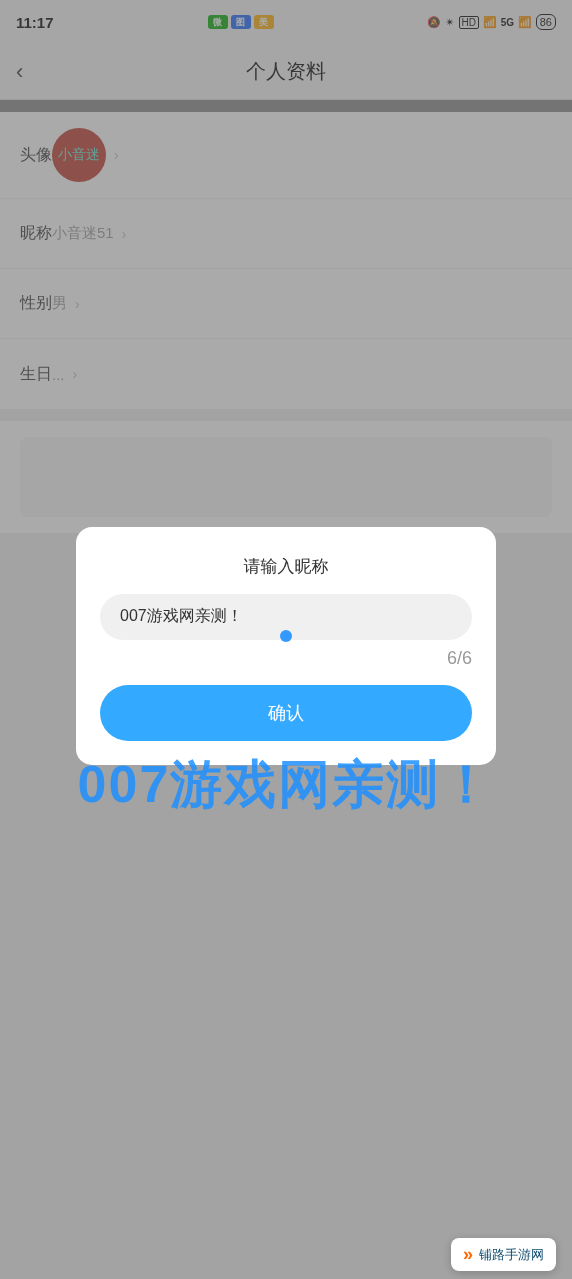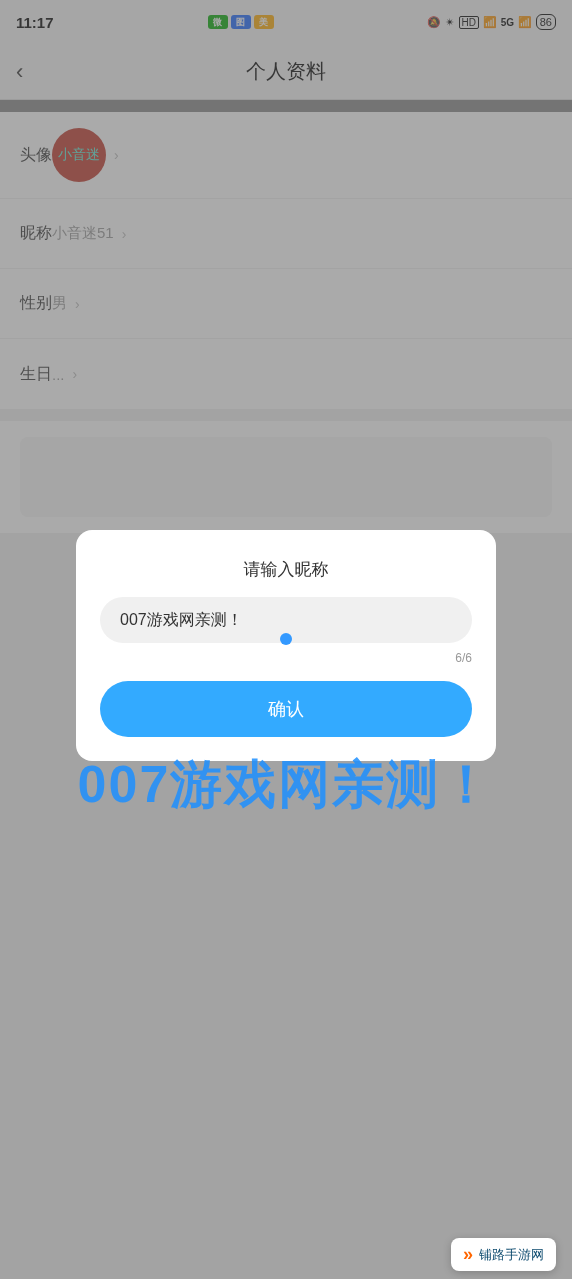--- a/index.html
+++ b/index.html
@@ -191,21 +191,21 @@
       bottom: -2px;
       transform: translateX(-50%);
       width: 12px;
       height: 12px;
       background: #3399ff;
       border-radius: 50%;
     }
     .char-count {
       width: 100%;
       text-align: right;
-      font-size: 12px;
+      font-size: 18px;
       color: #999;
       margin-top: -8px;
     }
     .confirm-btn {
       width: 100%;
       background: #33aaff;
       color: #fff;
       border: none;
       border-radius: 28px;
       padding: 16px;

